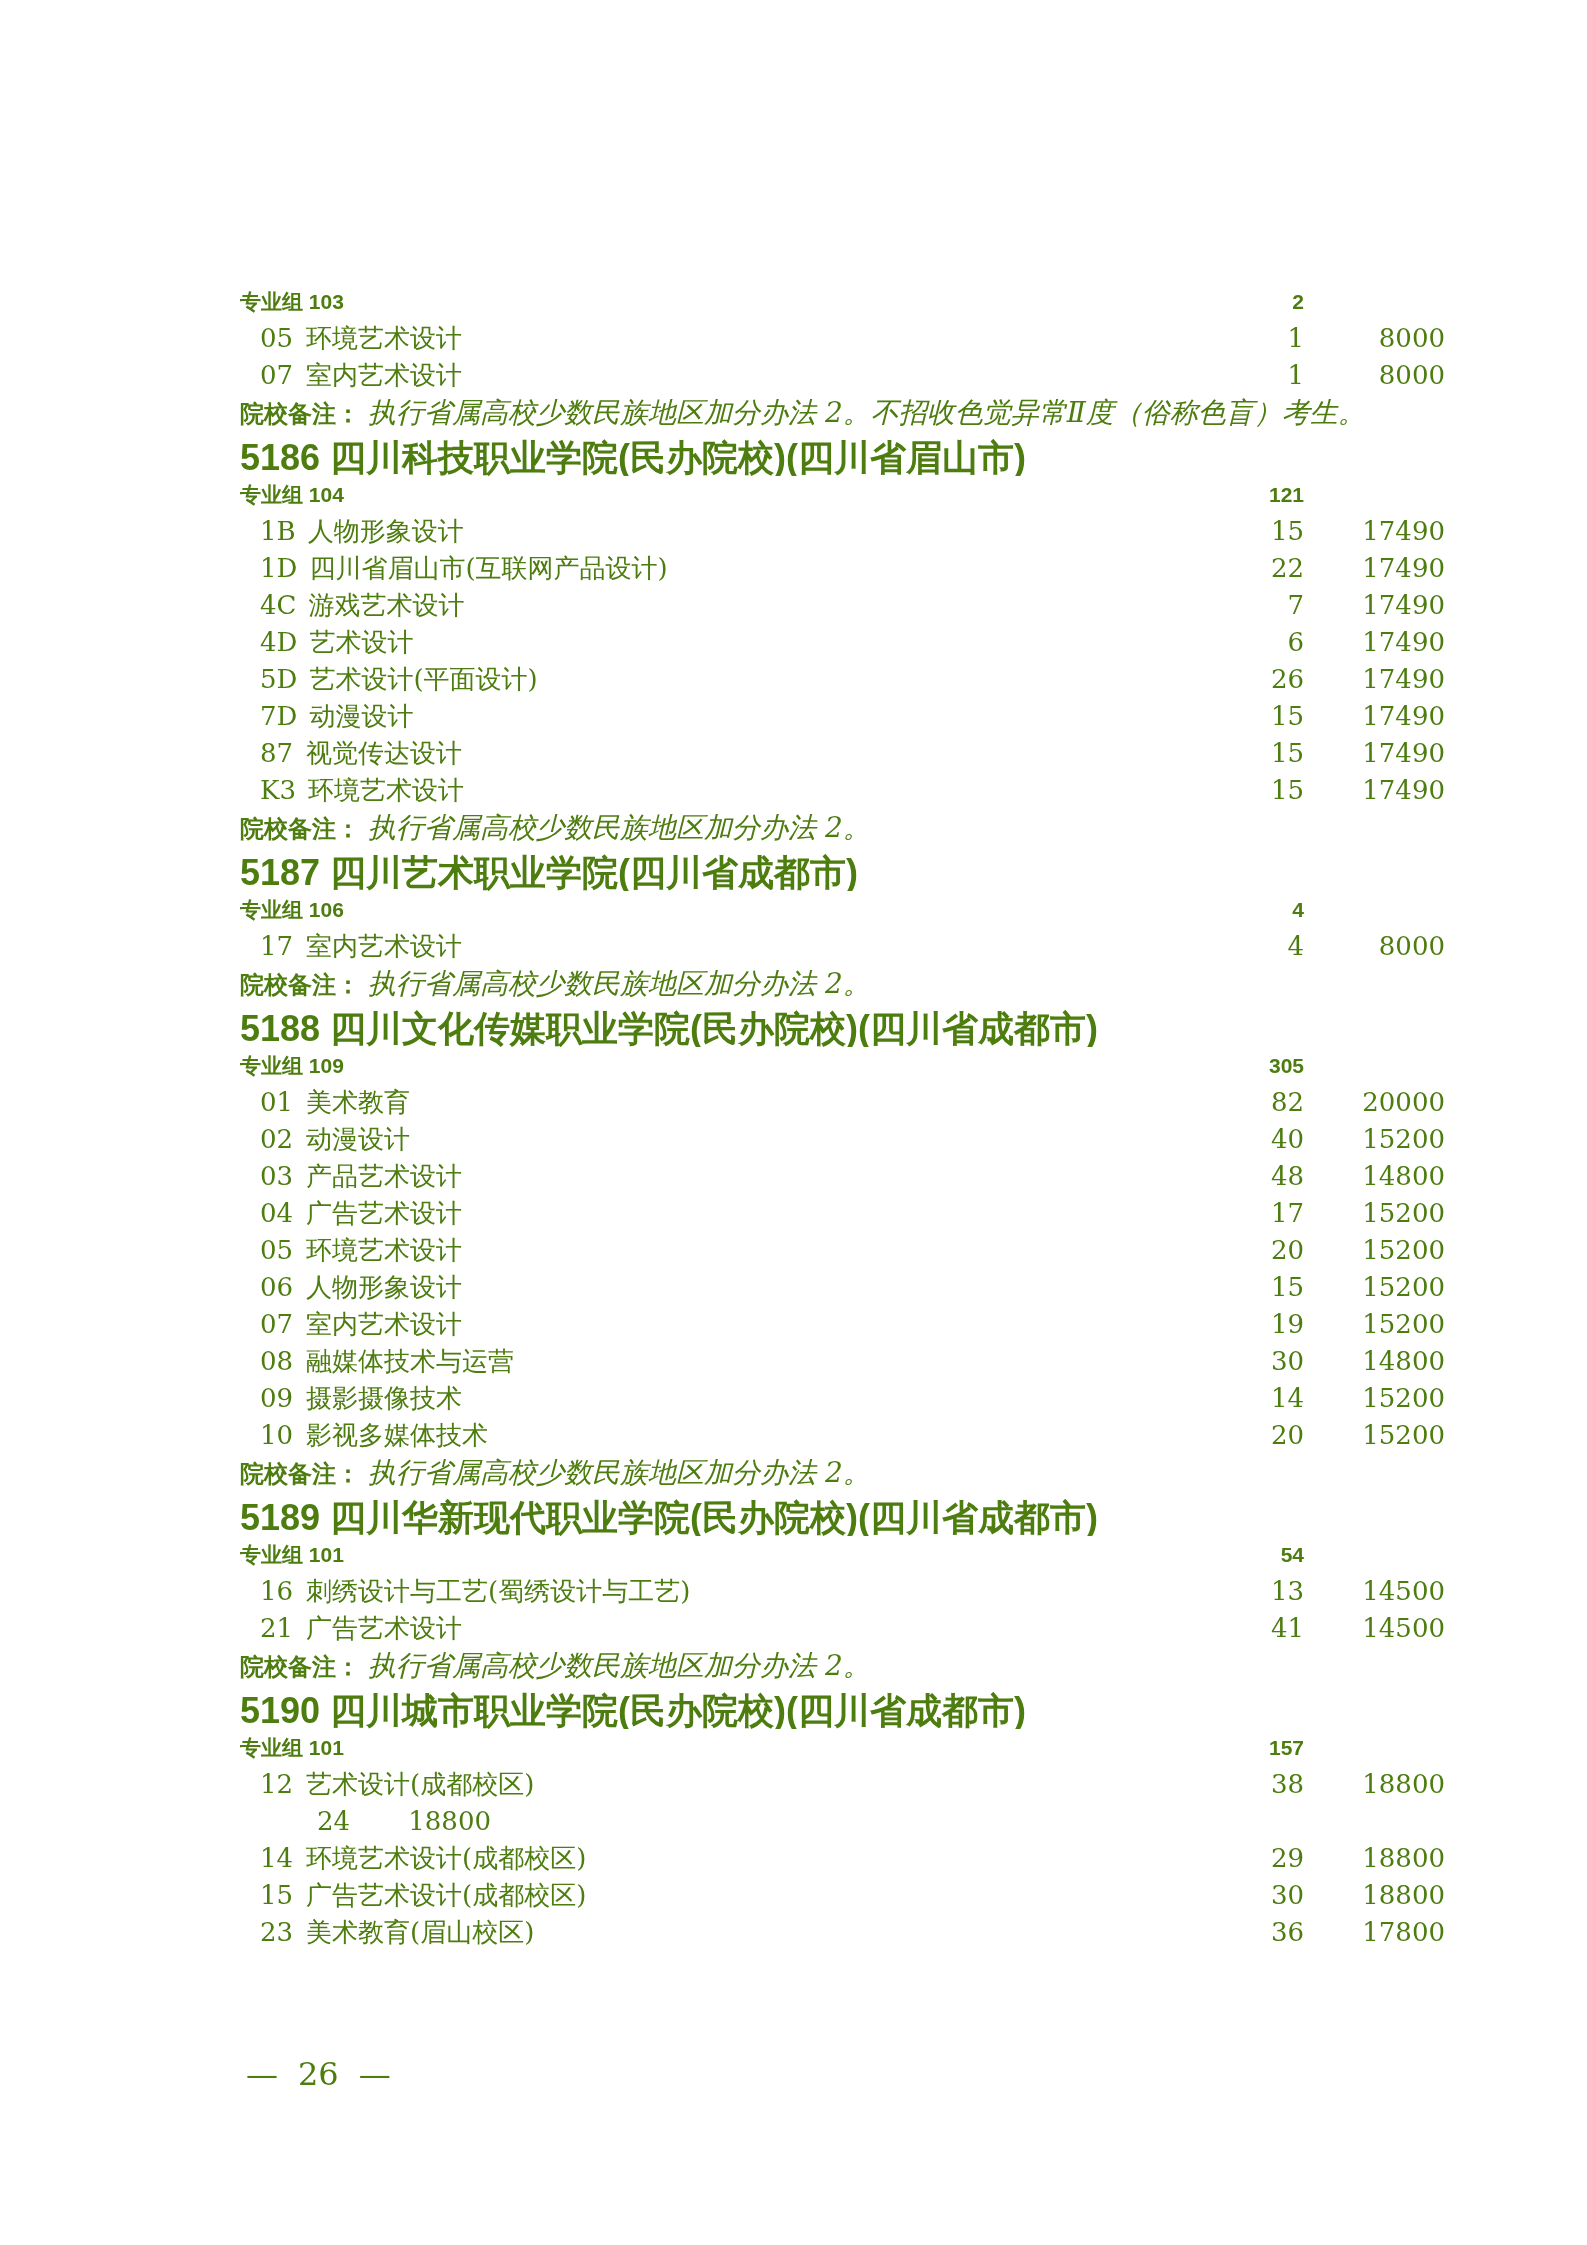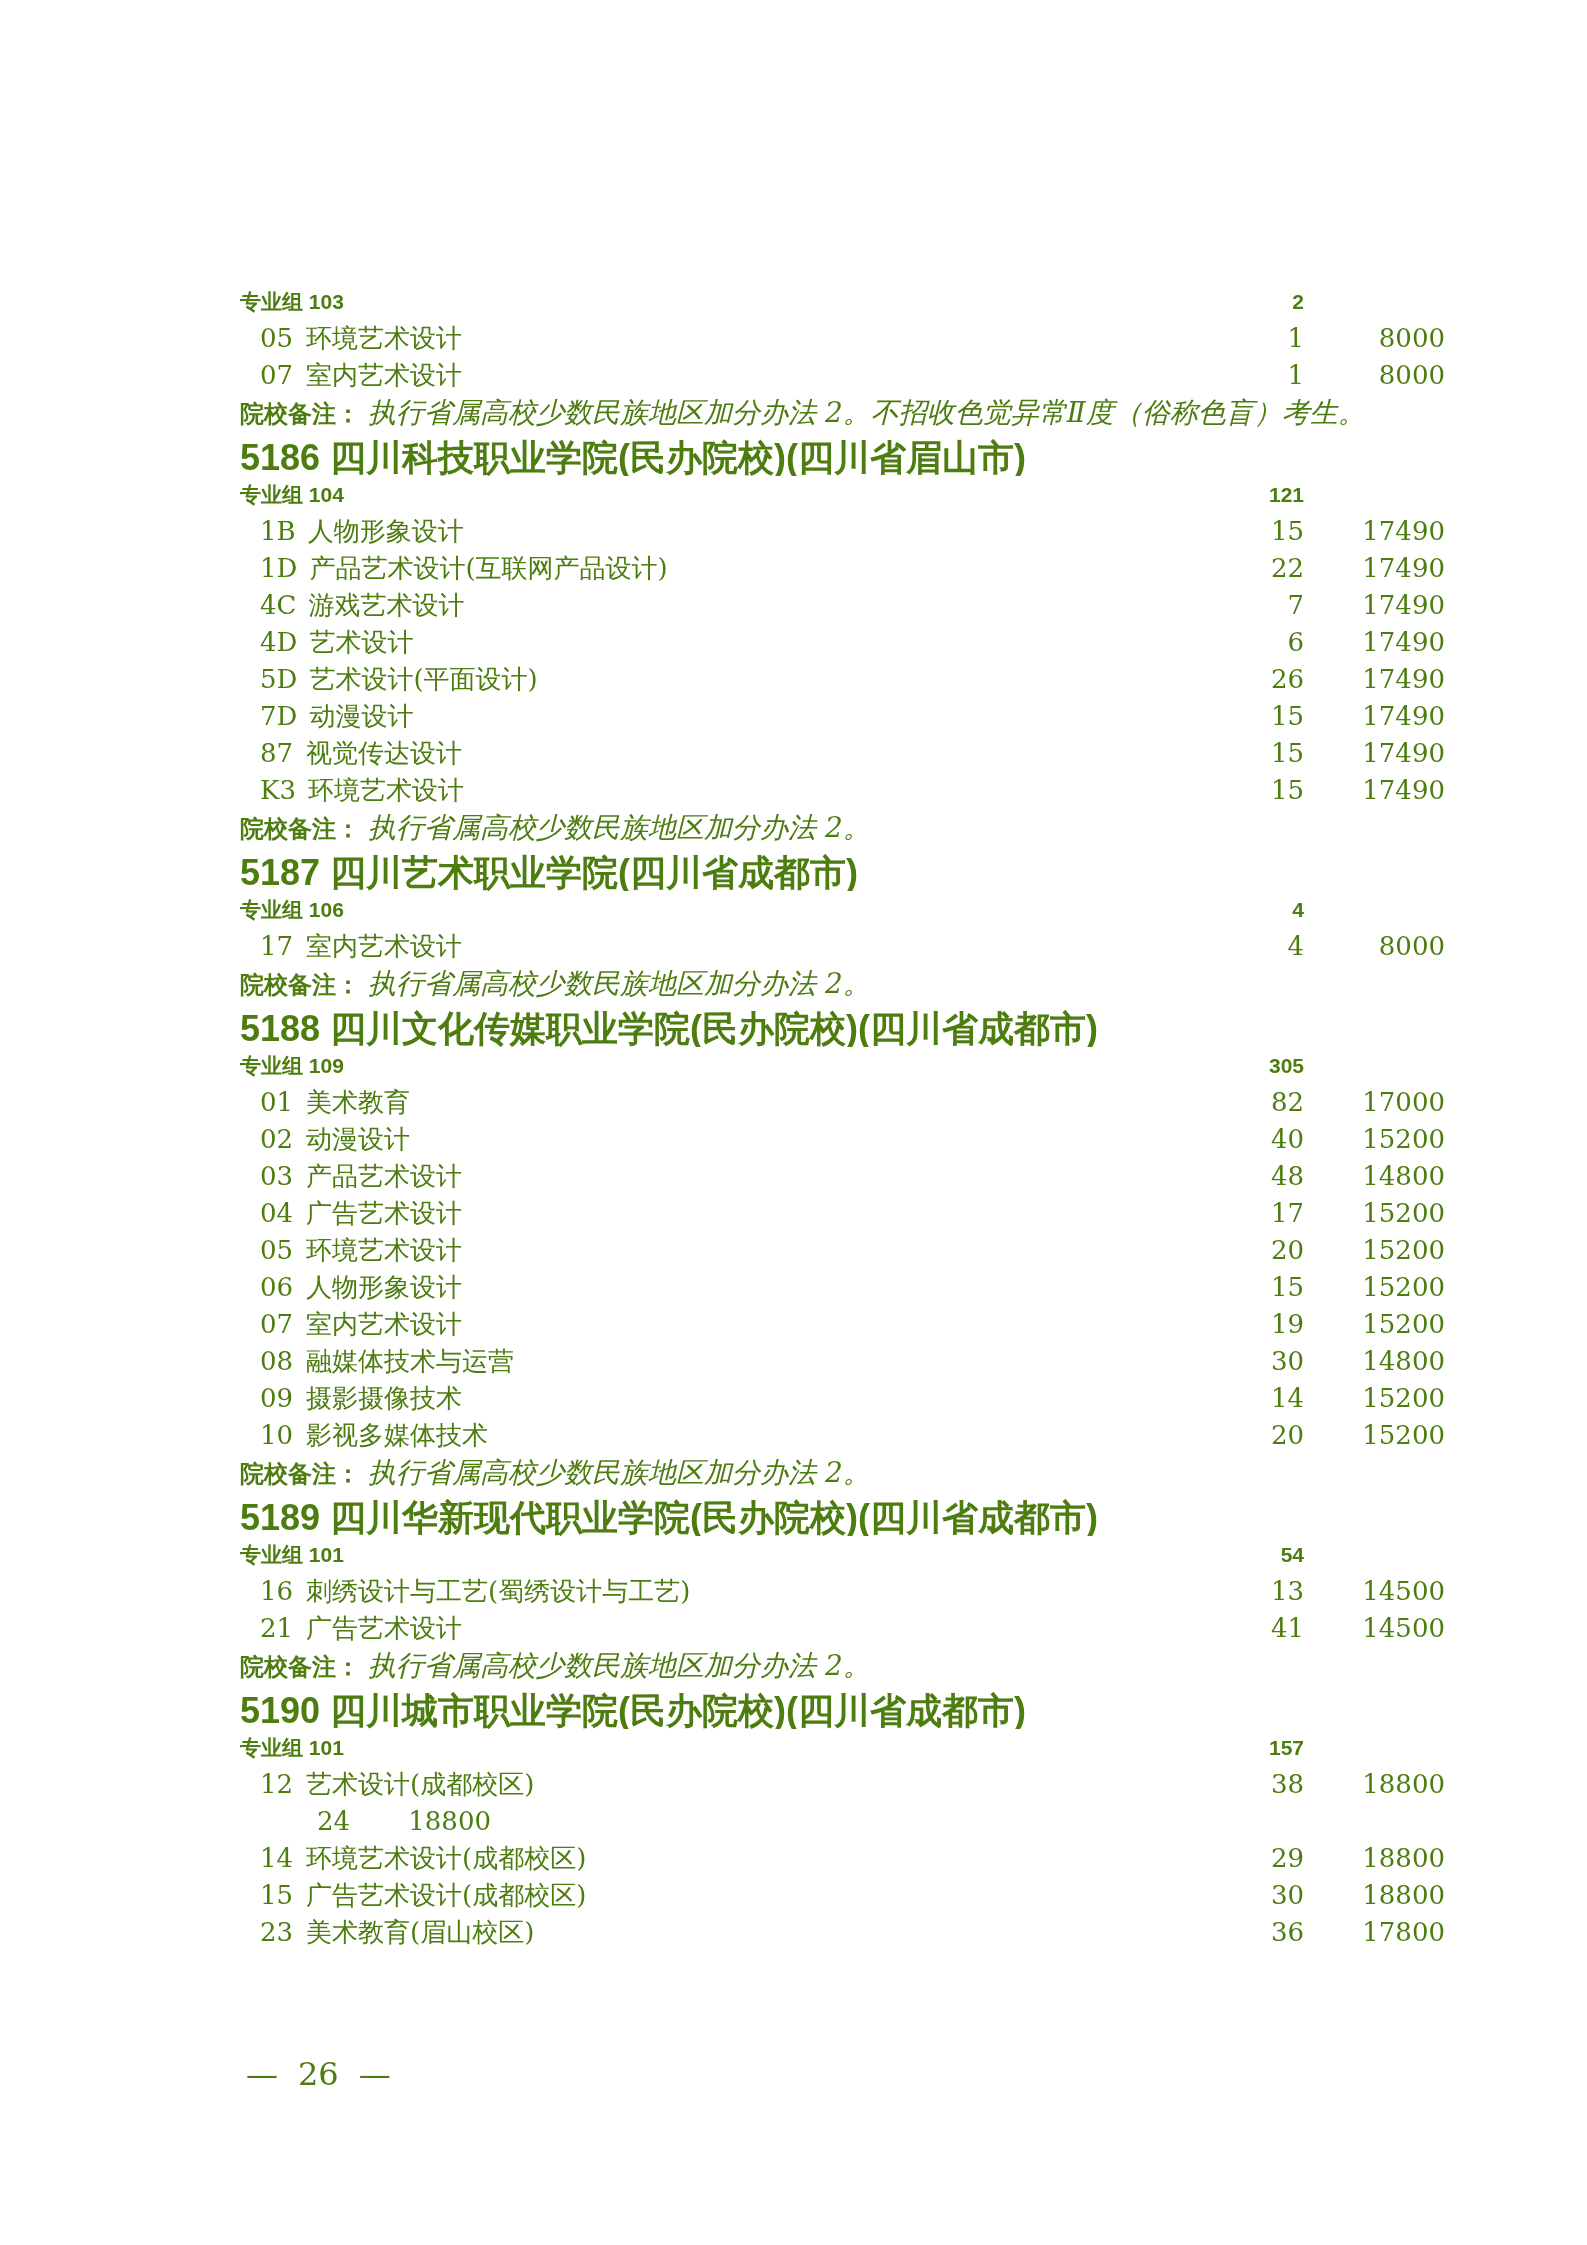--- a/index.html
+++ b/index.html
@@ -107,21 +107,21 @@
         <span class="name">专业组 104</span>
         <span class="count">121</span>
         <span class="fee"></span>
       </div>
       <div class="row major-row">
         <span class="name"><span class="m-code">1B</span><span>人物形象设计</span></span>
         <span class="count">15</span>
         <span class="fee">17490</span>
       </div>
       <div class="row major-row">
-        <span class="name"><span class="m-code">1D</span><span>产品艺术设计(互联网产品设计)</span></span>
+        <span class="name"><span class="m-code">1D</span><span>四川省眉山市(互联网产品设计)</span></span>
         <span class="count">22</span>
         <span class="fee">17490</span>
       </div>
       <div class="row major-row">
         <span class="name"><span class="m-code">4C</span><span>游戏艺术设计</span></span>
         <span class="count">7</span>
         <span class="fee">17490</span>
       </div>
       <div class="row major-row">
         <span class="name"><span class="m-code">4D</span><span>艺术设计</span></span>
@@ -179,21 +179,21 @@
         <span class="name">5188 四川文化传媒职业学院(民办院校)(四川省成都市)</span>
       </div>
       <div class="row group-row">
         <span class="name">专业组 109</span>
         <span class="count">305</span>
         <span class="fee"></span>
       </div>
       <div class="row major-row">
         <span class="name"><span class="m-code">01</span><span>美术教育</span></span>
         <span class="count">82</span>
-        <span class="fee">17000</span>
+        <span class="fee">20000</span>
       </div>
       <div class="row major-row">
         <span class="name"><span class="m-code">02</span><span>动漫设计</span></span>
         <span class="count">40</span>
         <span class="fee">15200</span>
       </div>
       <div class="row major-row">
         <span class="name"><span class="m-code">03</span><span>产品艺术设计</span></span>
         <span class="count">48</span>
         <span class="fee">14800</span>

